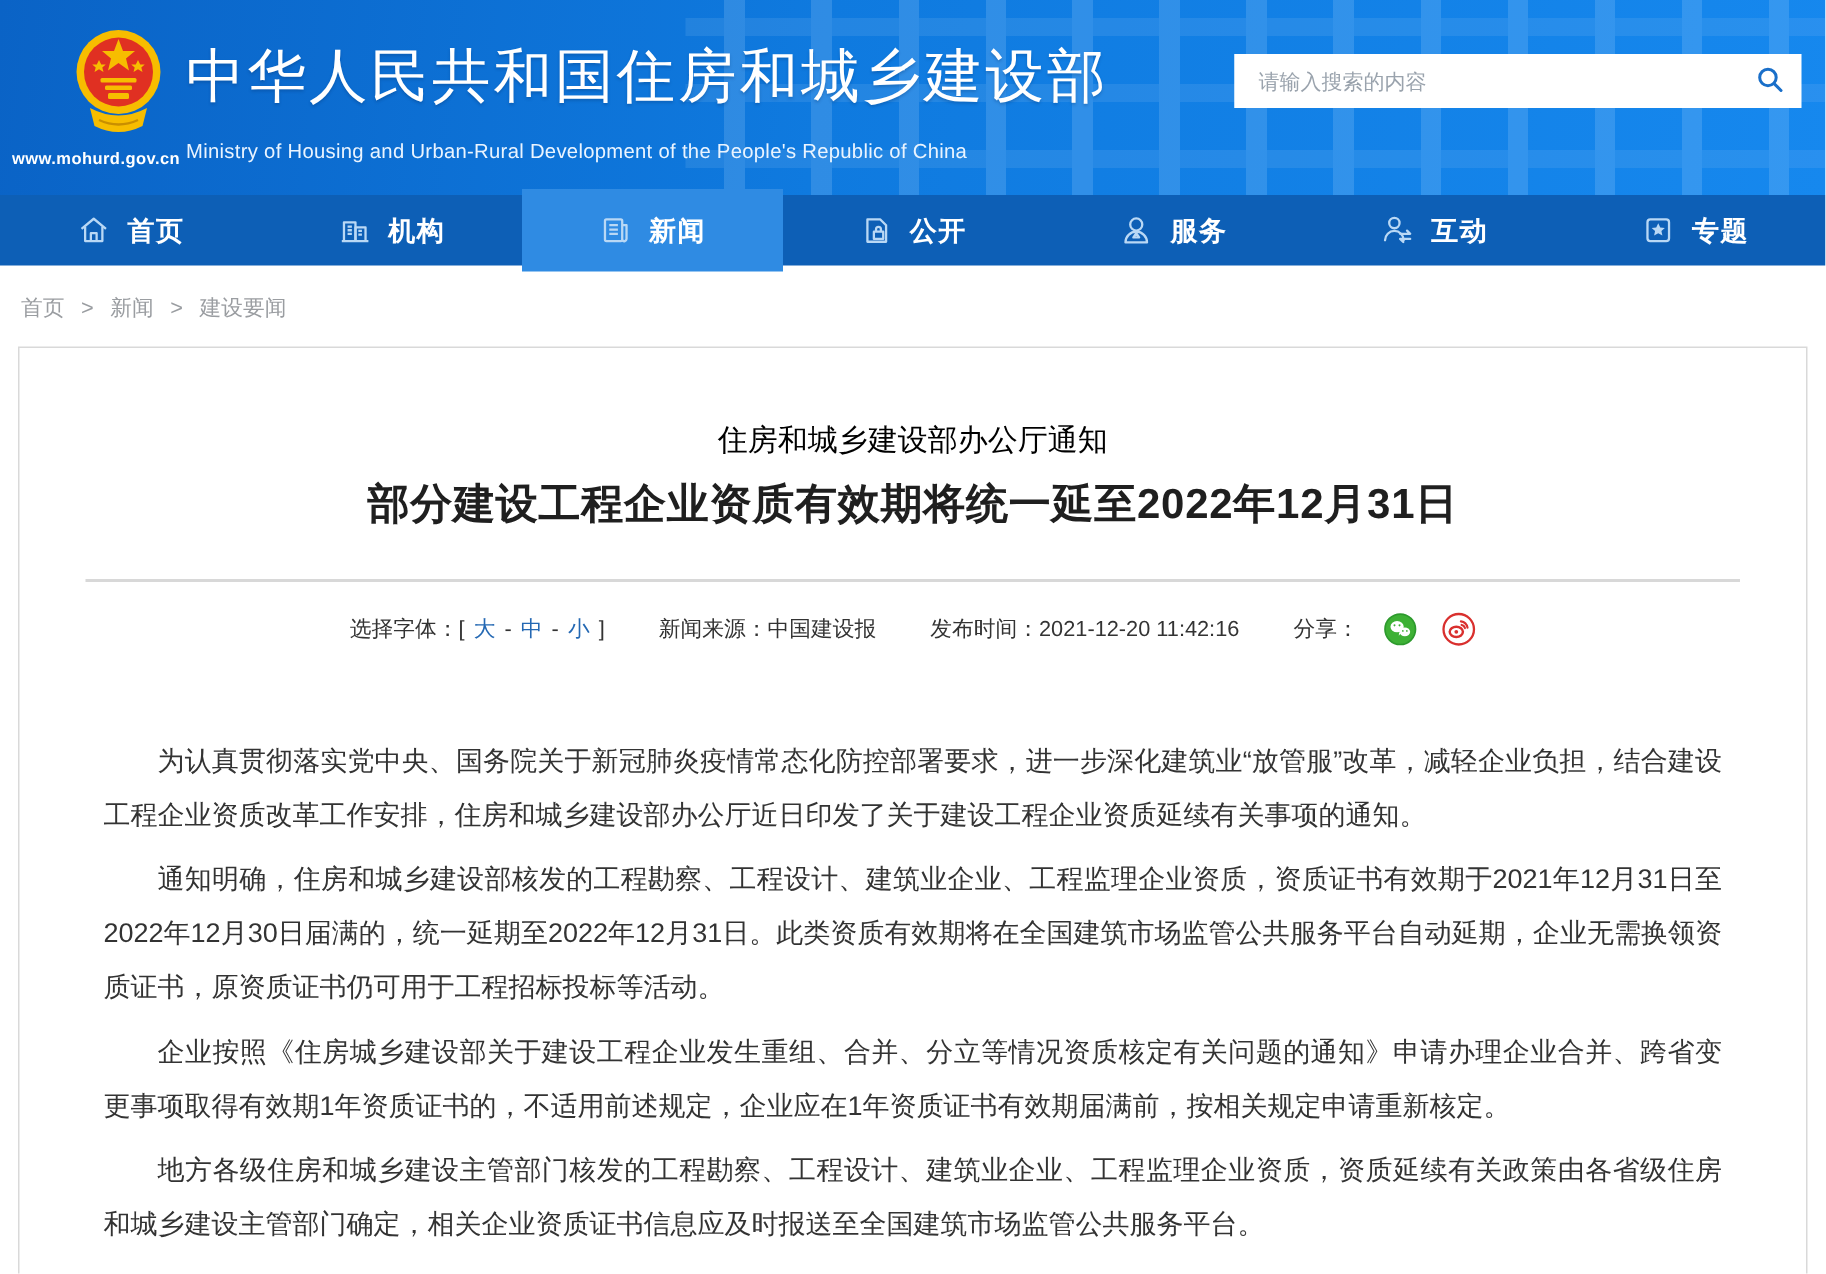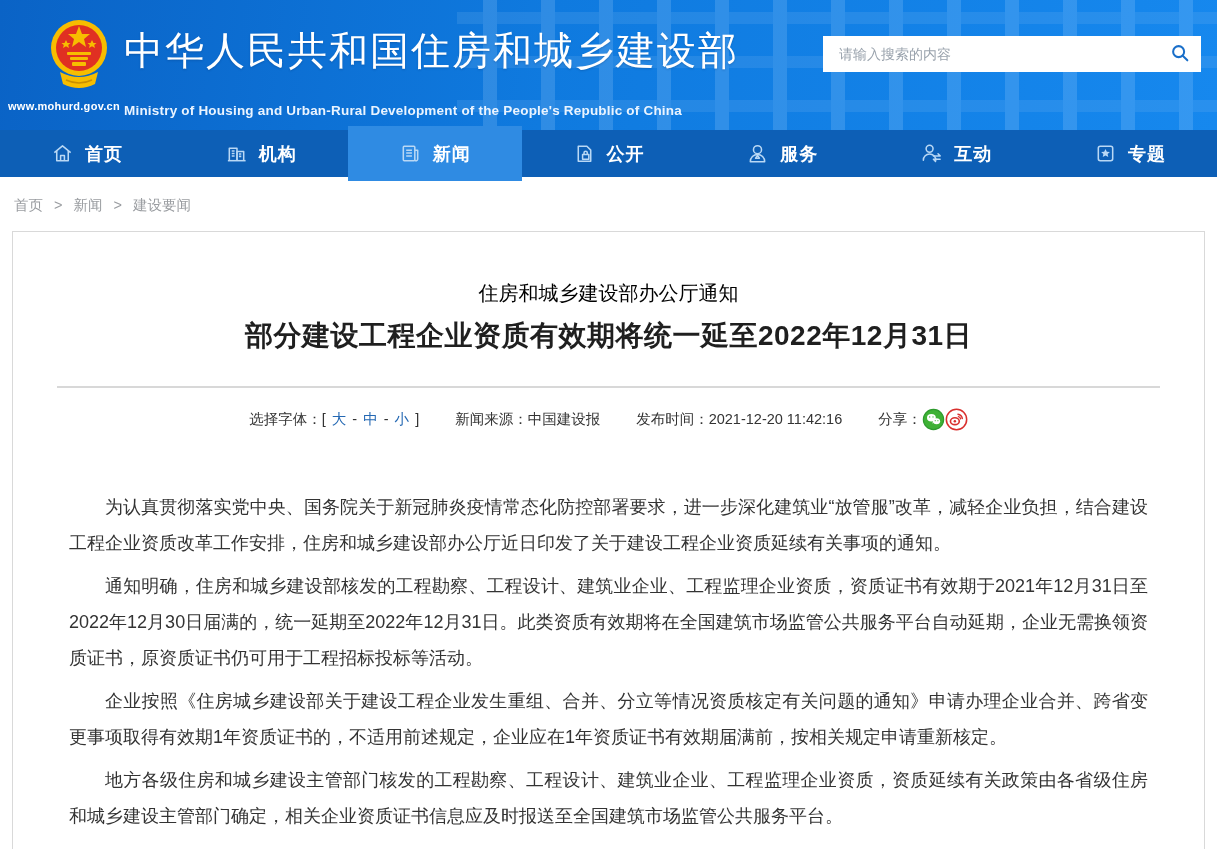--- a/index.html
+++ b/index.html
@@ -14,21 +14,21 @@
     background:
       repeating-linear-gradient(90deg, transparent 0 26px, #bfe0ff 26px 40px, transparent 40px 58px),
       repeating-linear-gradient(0deg, transparent 0 18px, #7fb9f0 18px 30px, transparent 30px 44px); }
   .logo-block { position: absolute; left: 8px; top: 10px; z-index: 2; }
   .emblem { position: absolute; left: 40px; top: 4px; width: 62px; height: 86px; }
   .site-url { position: absolute; left: 0px; top: 90px; color: #fff; font-weight: bold;
     font-size: 11px; letter-spacing: .3px; white-space: nowrap; }
   .title-block { position: absolute; left: 124px; top: 24px; z-index: 2; }
   .site-title-cn { color: #fff; font-size: 39px; font-weight: normal; letter-spacing: 2px;
     white-space: nowrap; text-shadow: 0 1px 2px rgba(0,40,90,.25); }
-  .site-title-en { color: #eaf4ff; font-size: 13.5px; margin-top: 25px; letter-spacing: .2px; font-weight: bold; }
+  .site-title-en { color: #eaf4ff; font-size: 13.5px; margin-top: 15px; letter-spacing: .2px; }
   .search-box { position: absolute; right: 16px; top: 36px; width: 378px; height: 36px;
     background: #fff; display: flex; align-items: center; z-index: 3; }
   .search-input { flex: 1; border: none; outline: none; height: 100%; padding: 0 10px 0 16px;
     font-size: 14px; color: #333; font-family: "Liberation Sans", sans-serif; }
   .search-input::placeholder { color: #9aa3ad; }
   .search-btn { width: 42px; height: 100%; border: none; background: transparent; cursor: pointer;
     display: flex; align-items: center; justify-content: center; }
 
   
   .main-nav { height: 47px; background: #0d5fb6; display: flex; position: relative; z-index: 4; }
@@ -46,21 +46,21 @@
 
   
   .content-panel { margin: 0 12px; border: 1px solid #d9d9d9; background: #fff; min-height: 660px; }
   .doc-kicker { text-align: center; margin-top: 48px; font-size: 20px; color: #000000; }
   .doc-title { text-align: center; margin: 10px 60px 0; font-size: 28px; font-weight: bold;
     color: #1f1f1f; letter-spacing: .5px; }
   .doc-divider { height: 2px; background: #d8d8d8; margin: 31px 44px 0; }
   .meta-row { display: flex; justify-content: center; align-items: center; gap: 36px;
     margin-top: 20px; font-size: 14.5px; color: #333; }
   .meta-row .font-link { color: #2468b3; text-decoration: none; cursor: pointer; margin: 0 2px; }
-  .share-group { display: flex; align-items: center; gap: 0; }
+  .share-group { display: flex; align-items: center; gap: 16px; }
   .share-icon { width: 23px; height: 23px; display: inline-flex; cursor: pointer; }
 
   
   .article { margin: 58px 56px 0; font-size: 18px; color: #333; }
   .article p { line-height: 36px; margin-bottom: 7px; text-indent: 2em; text-align: justify; }
   .attribution { text-align: right; text-indent: 0 !important; margin-top: 8px;
     font-size: 17.5px; color: #333; }
 </style>
 </head>
 <body>

